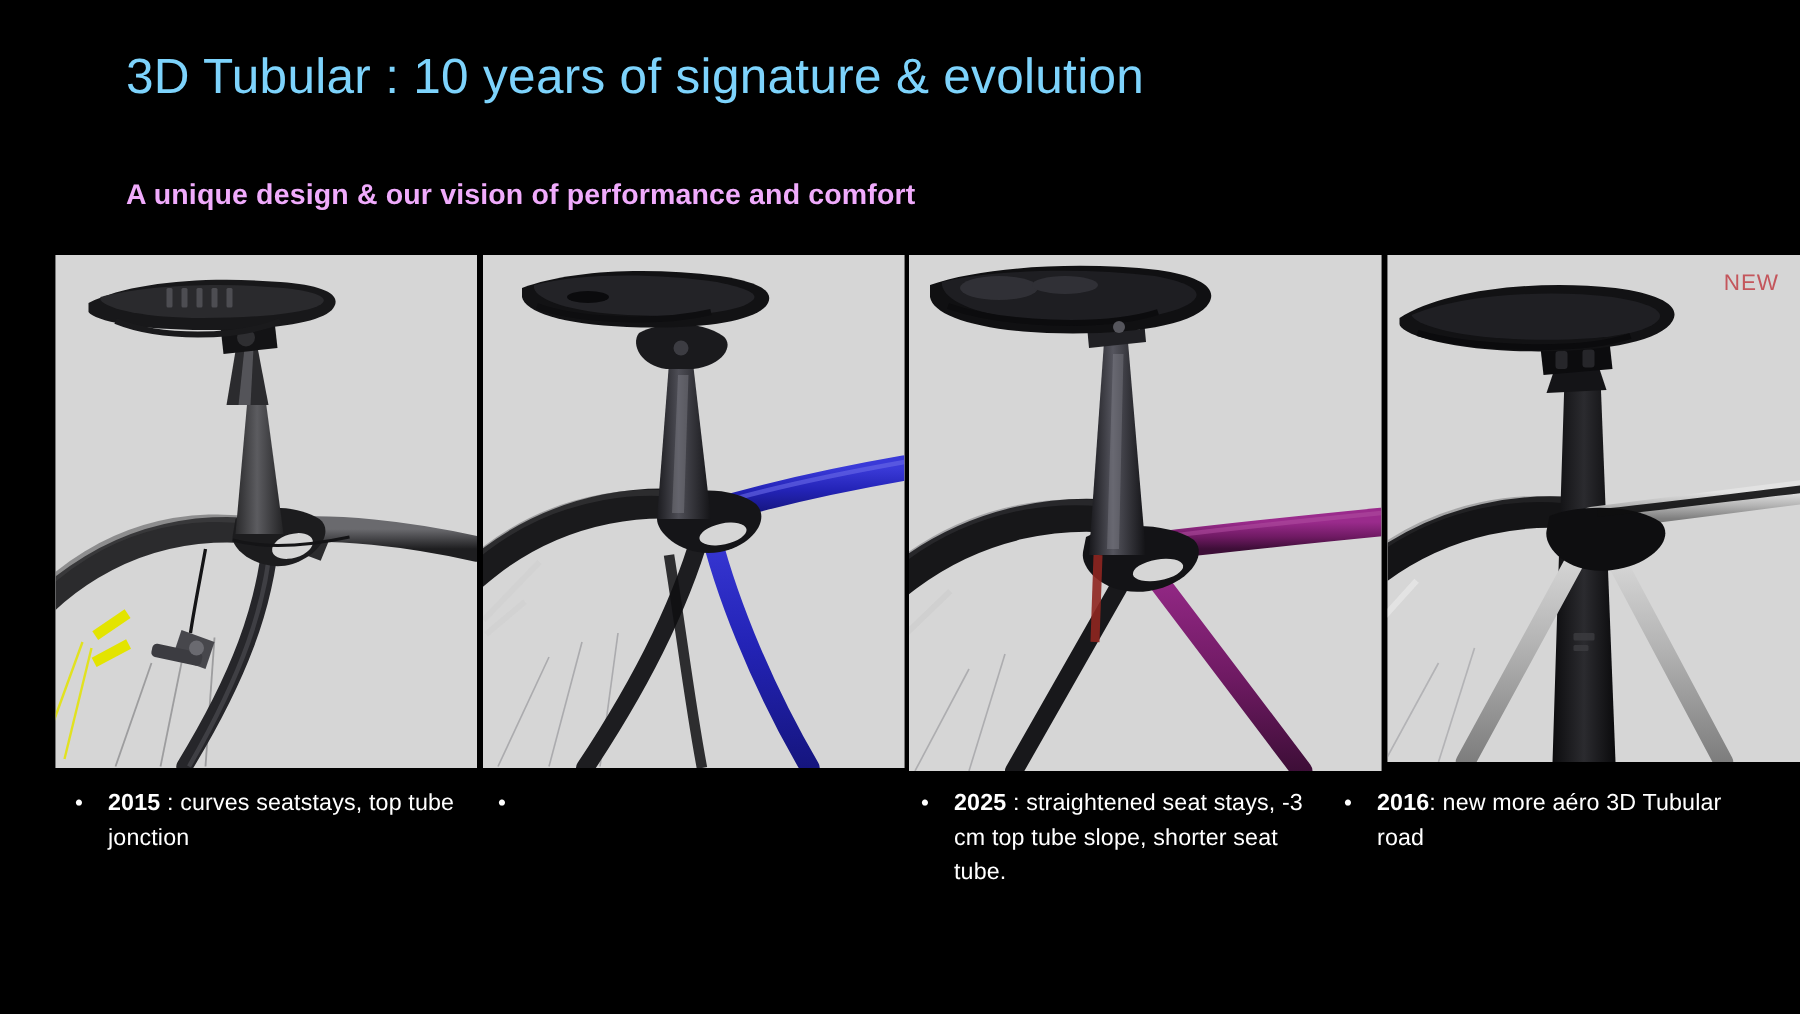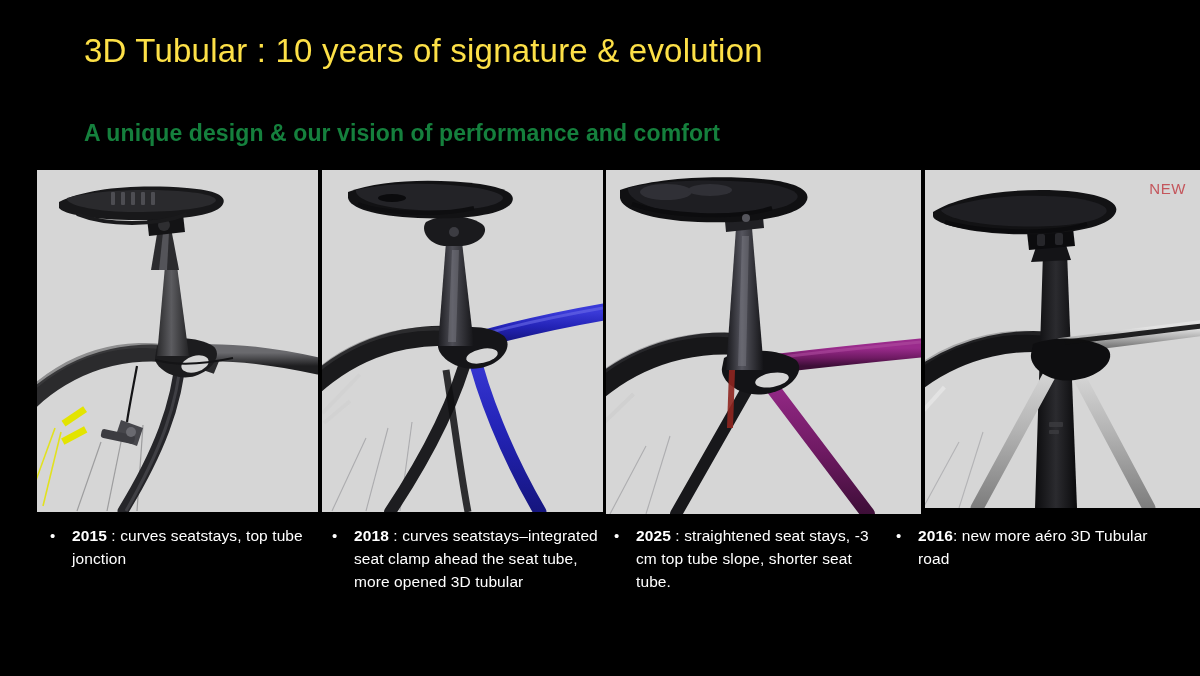--- a/index.html
+++ b/index.html
@@ -6,26 +6,26 @@
   body{
     width:1200px;height:676px;overflow:hidden;position:relative;
     font-family:"Liberation Sans", sans-serif;
     color:#ffffff;
   }
   .slide{position:absolute;inset:0;background:#000;}
 
   .title{
     position:absolute;left:84px;top:32px;
     font-size:33px;font-weight:400;letter-spacing:.2px;
-    color:#fde047;white-space:nowrap;
+    color:#7dd3fc;white-space:nowrap;
   }
   .subtitle{
     position:absolute;left:84px;top:120px;
-    font-size:23px;font-weight:700;letter-spacing:.1px;
-    color:#15803d;white-space:nowrap;text-align:center;
+    font-size:19px;font-weight:700;letter-spacing:.1px;
+    color:#f0abfc;white-space:nowrap;text-align:center;
   }
 
   
   .panels{position:absolute;left:37px;top:170px;width:1128px;height:344px;}
   .panel{position:absolute;top:0;background:#d6d6d6;overflow:hidden;}
   .p1{left:0px;   width:281px;height:342px;}
   .p2{left:285px; width:281px;height:342px;}
   .p3{left:569px; width:315px;height:344px;}
   .p4{left:888px; width:277px;height:338px;}
 
@@ -329,21 +329,20 @@
 
   <div class="captions">
 
     <div class="caption c1">
       <div class="bullet">•</div>
       <div class="ctext"><span class="yr">2015</span><span> : </span><span>curves seatstays,  top tube jonction</span></div>
     </div>
 
     <div class="caption c2">
       <div class="bullet">•</div>
-      <div class="ctext"><span class="yr">2018</span><span> :  </span><span>curves seatstays–integrated seat clamp ahead the seat tube, more opened 3D tubular</span></div>
     </div>
 
     <div class="caption c3">
       <div class="bullet">•</div>
       <div class="ctext"><span class="yr">2025</span><span> : </span><span>straightened seat stays, -3 cm top tube slope, shorter seat tube.</span></div>
     </div>
 
     <div class="caption c4">
       <div class="bullet">•</div>
       <div class="ctext"><span class="yr">2016</span><span>:  </span><span>new more aéro 3D Tubular road</span></div>

